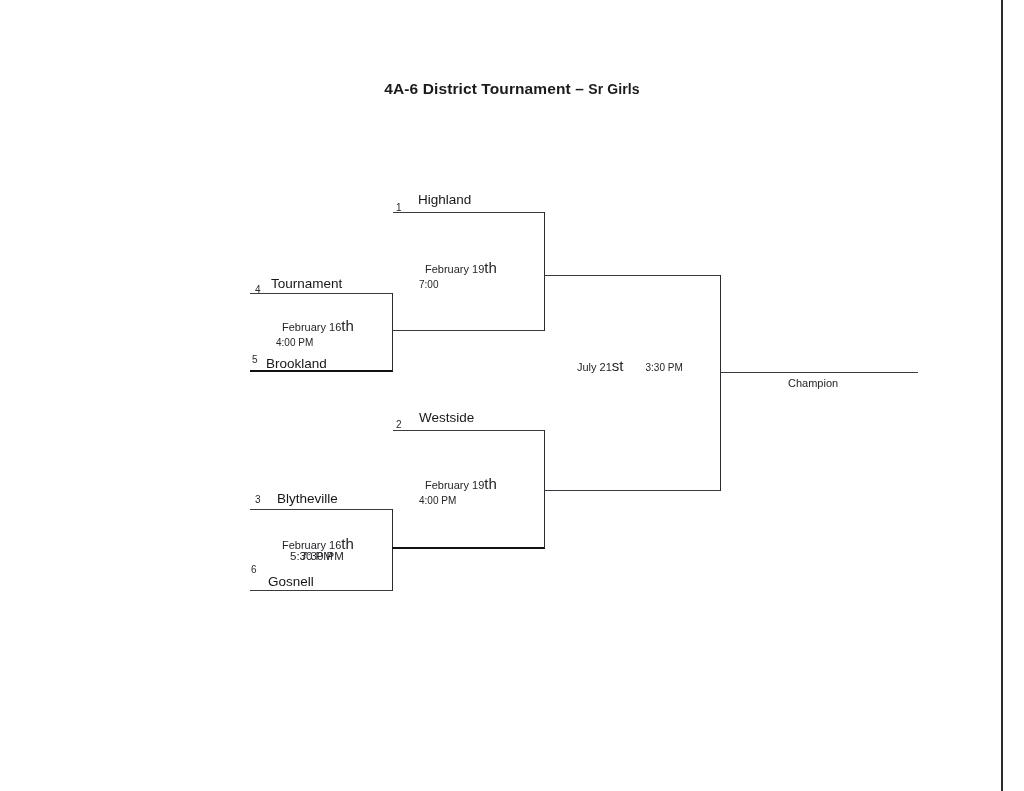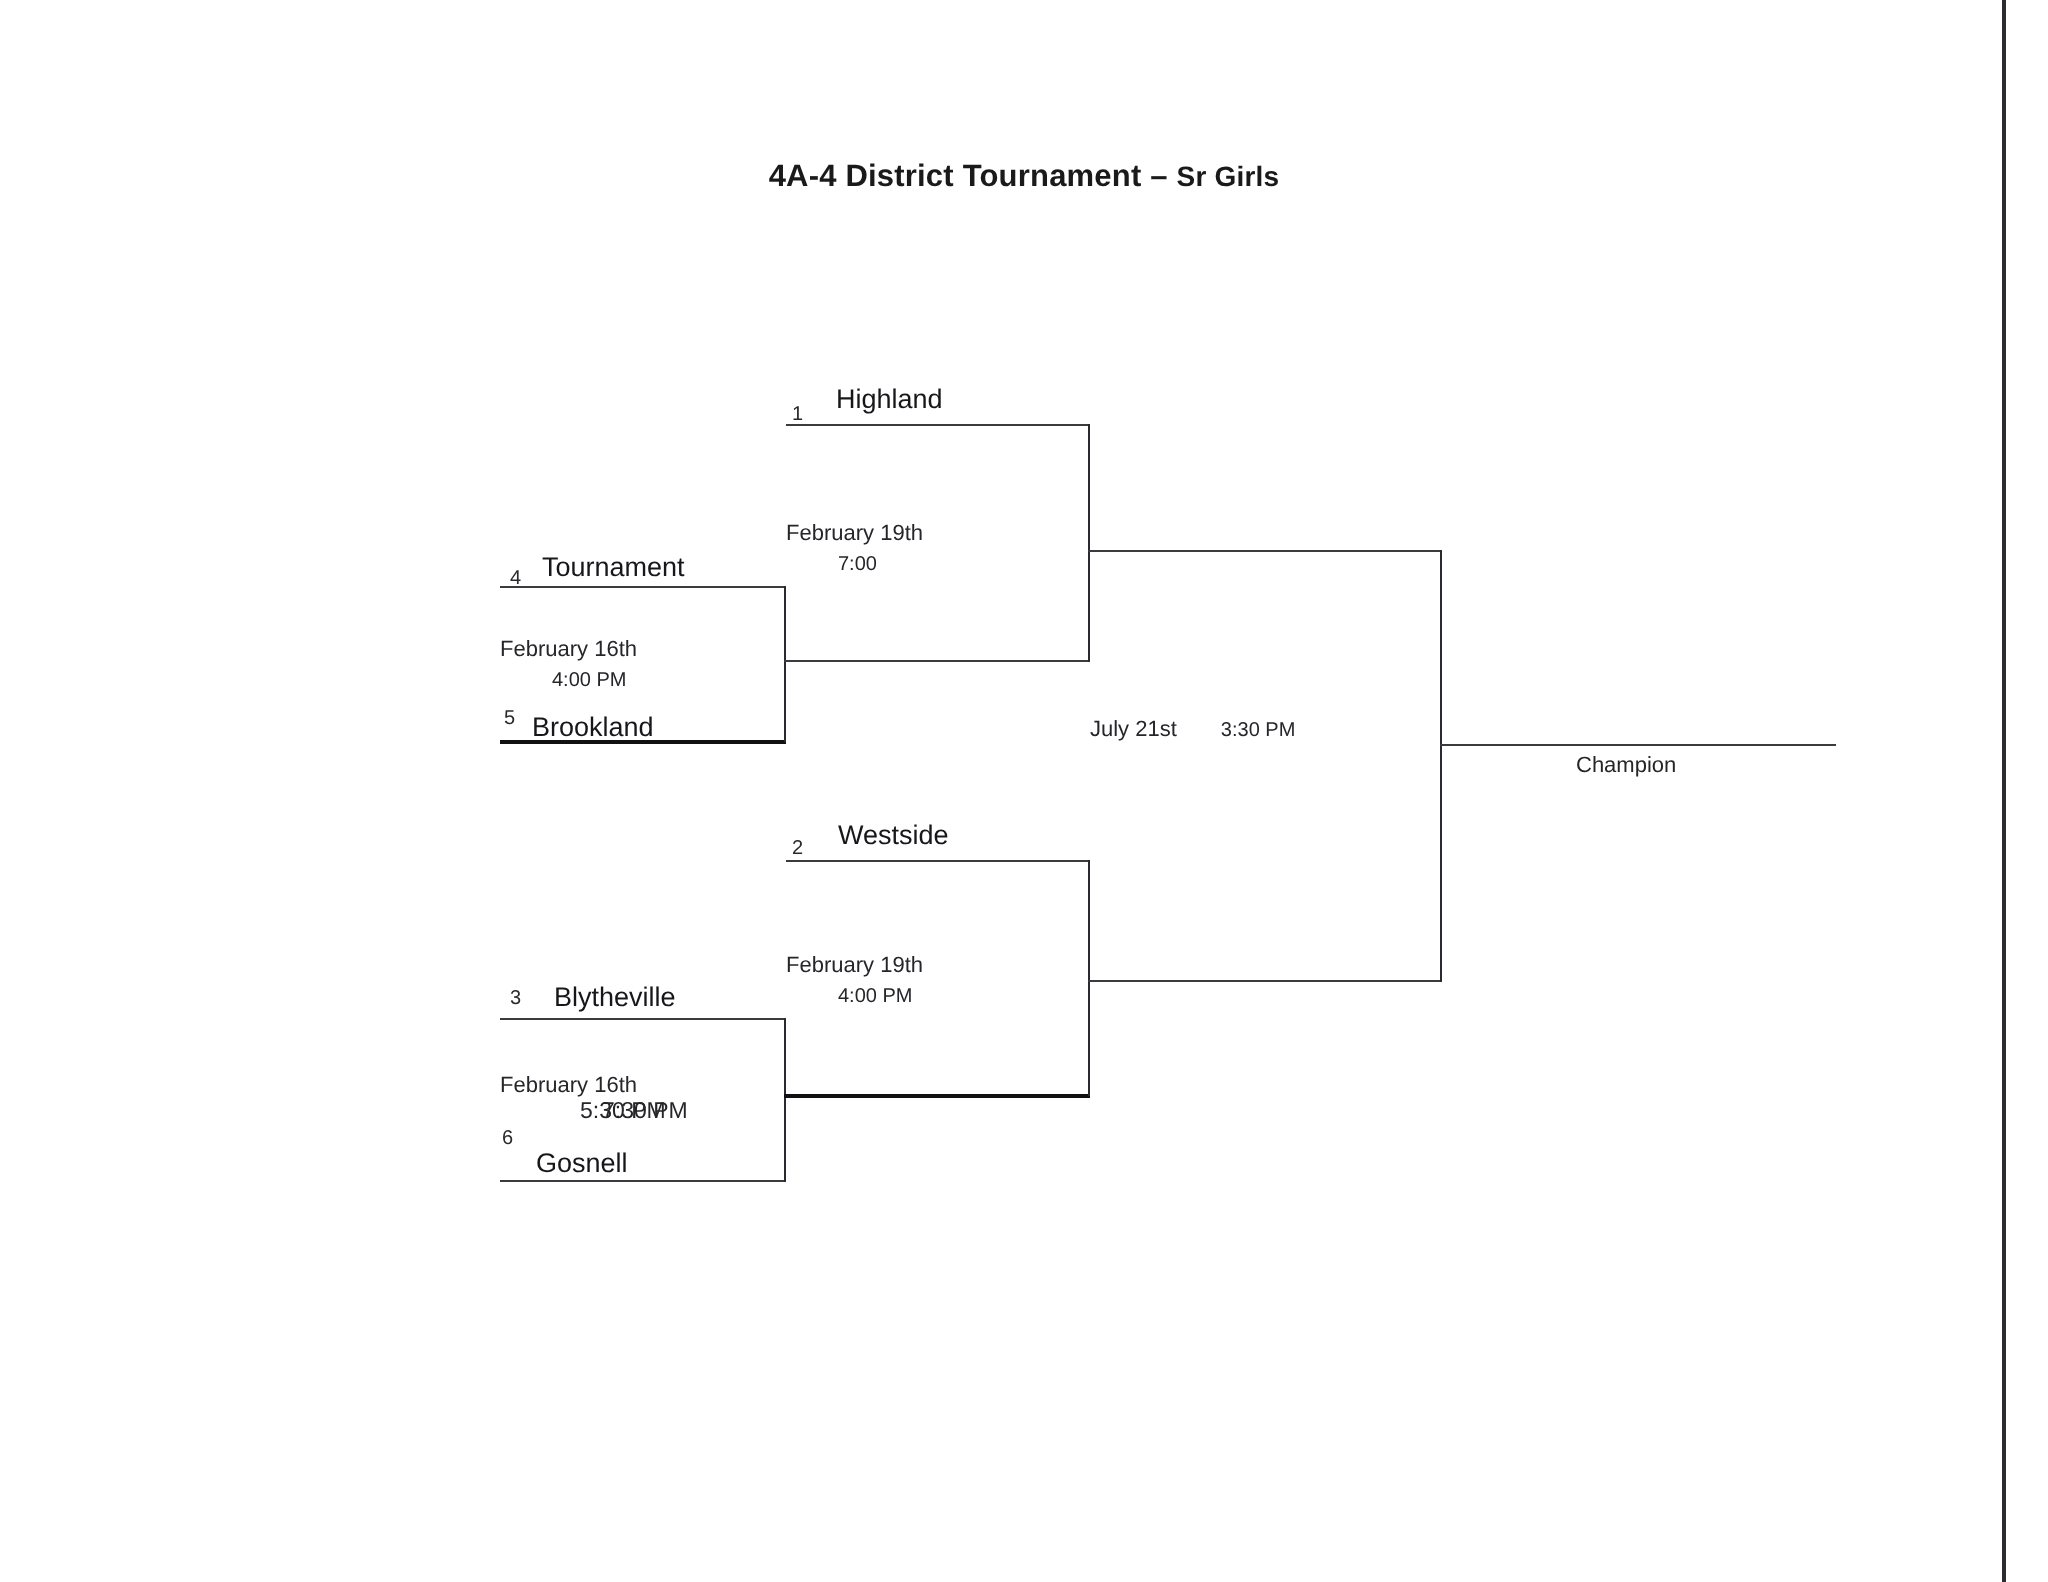--- a/index.html
+++ b/index.html
@@ -77,22 +77,22 @@
     color: #17171b;
     white-space: nowrap;
   }
   .gameinfo {
     position: absolute;
     font-size: 11px;
     line-height: 15px;
     color: #25252a;
     white-space: nowrap;
   }
-  .gameinfo .datepart { font-size: 11px; }
-  .gameinfo .ord { font-size: 11px; }
+  .gameinfo .datepart { font-size: 11px; margin-left: 32px; }
+  .gameinfo .ord { font-size: 15px; }
   .gameinfo .timeline {
     display: block;
     padding-left: 26px;
     font-size: 10px;
   }
   .gameinfo.inline .timeline {
     display: inline;
     padding-left: 22px;
   }
   .champion-label {
@@ -117,21 +117,21 @@
     white-space: nowrap;
     color: #25252a;
   }
   .overlap-wrap .t.b { left: 1px; top: 0px; }
 </style>
 </head>
 <body>
 
 <div class="page-edge"></div>
 
-<div class="title"><span>4A-4 District Tournament </span><span>– </span><span class="small">Sr Girls</span></div>
+<div class="title"><span>4A-6 District Tournament </span><span>– </span><span class="small">Sr Girls</span></div>
 
 <div class="bracket-canvas">
 
   <div class="team" style="left:418px; top:193px;">Highland</div>
   <div class="seed" style="left:396px; top:203px;">1</div>
   <div class="hline" style="left:393px; top:212px; width:152px;"></div>
 
   <div class="team" style="left:271px; top:277px;">Tournament</div>
   <div class="seed" style="left:255px; top:285px;">4</div>
   <div class="hline" style="left:250px; top:293px; width:143px;"></div>

